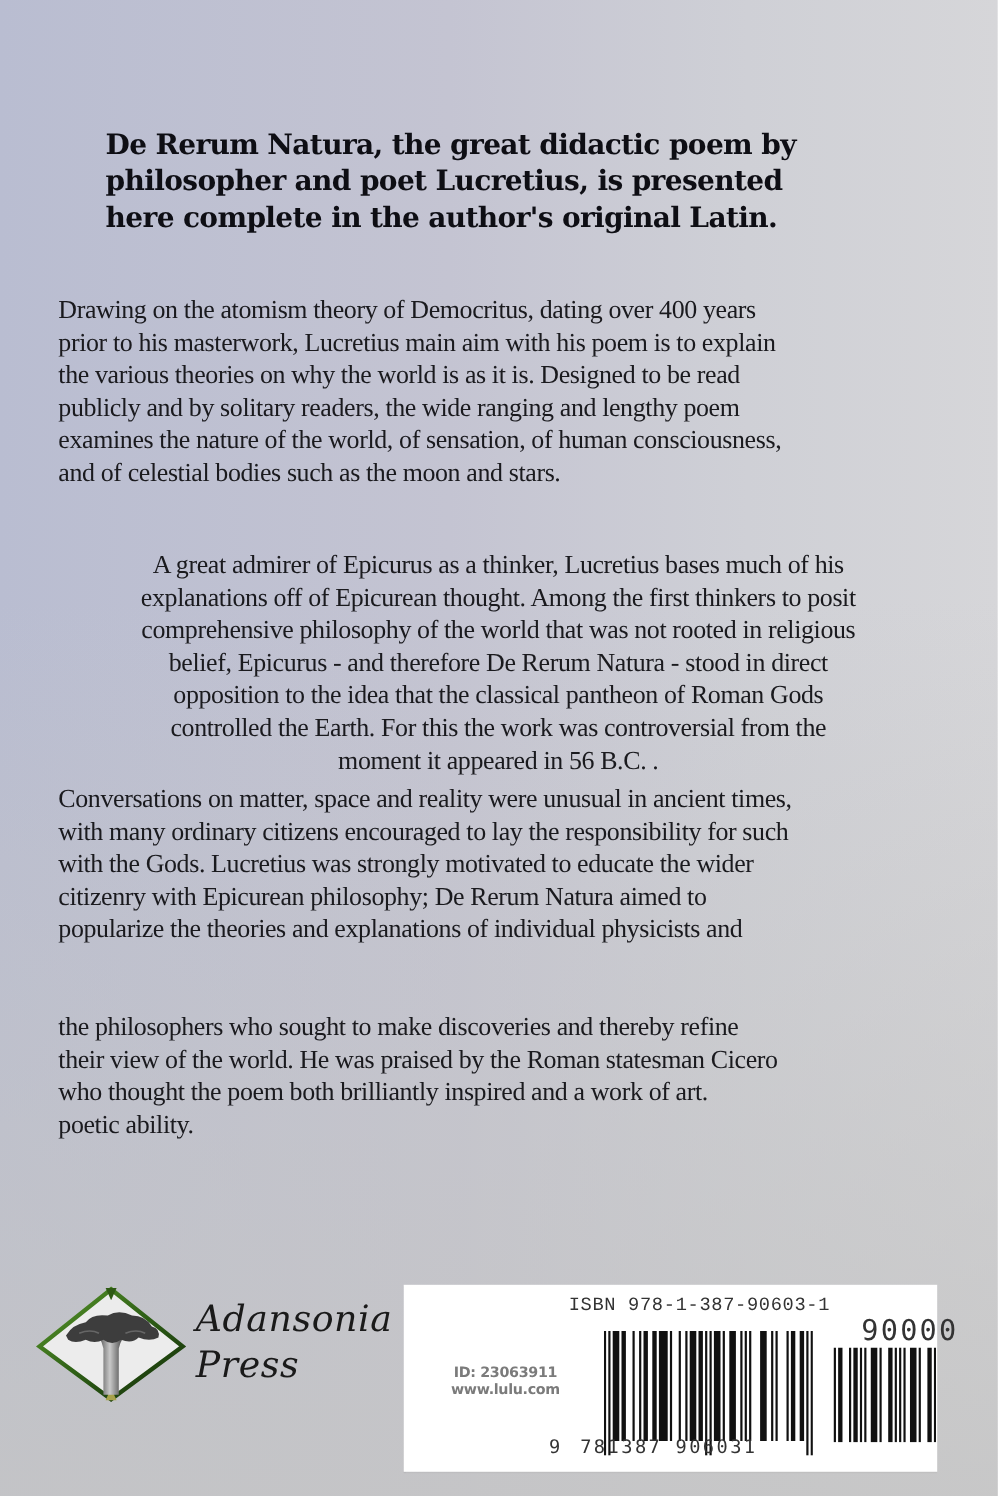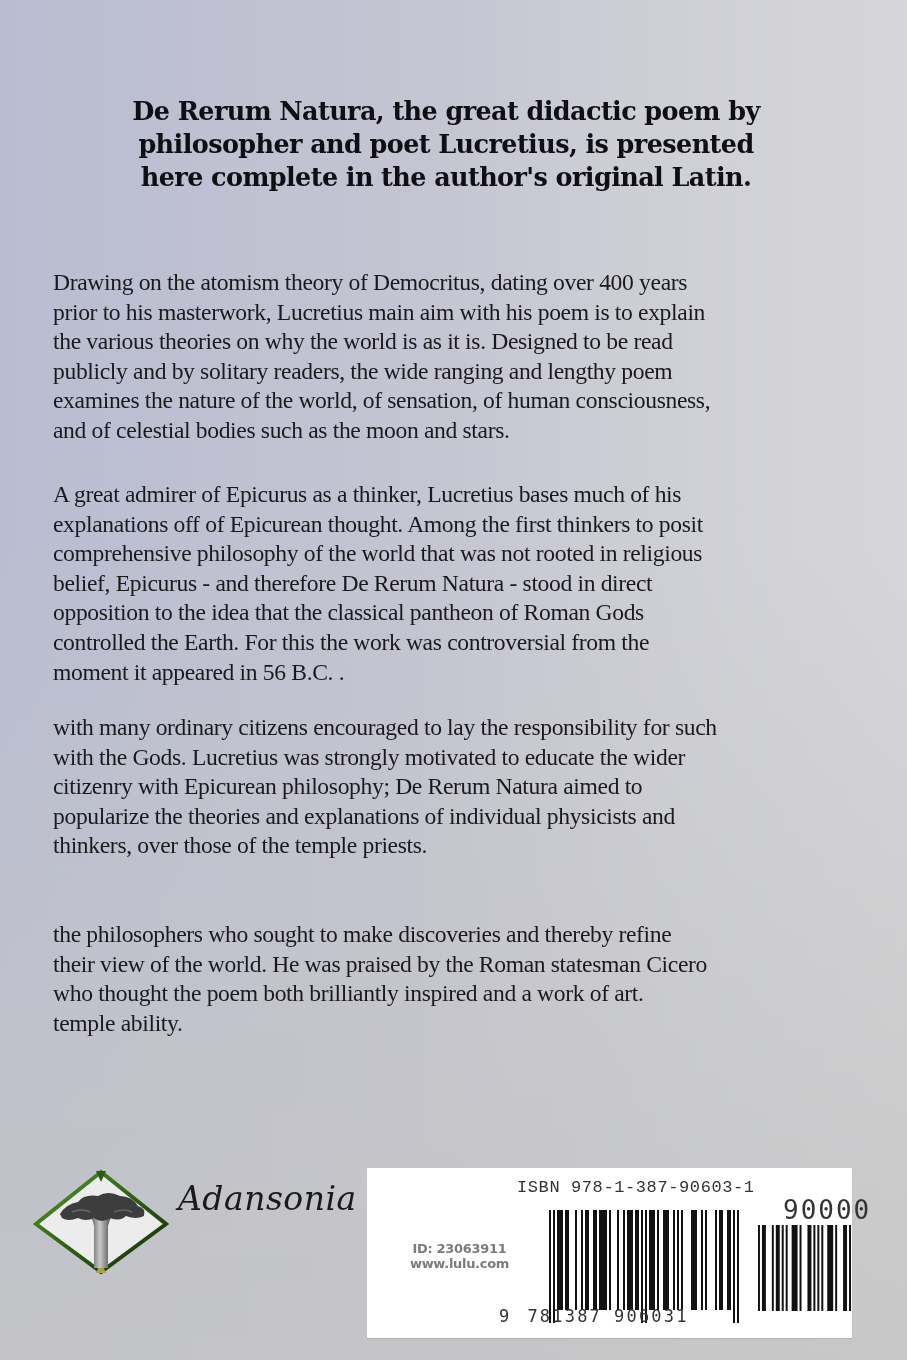--- a/index.html
+++ b/index.html
@@ -5,34 +5,34 @@
   html, body { margin: 0; padding: 0; }
   body {
     width: 907px; height: 1360px; overflow: hidden; position: relative;
     background:
       linear-gradient(180deg, rgba(200,200,200,0) 0%, rgba(197,197,197,0.0) 40%, rgba(197,197,197,0.85) 100%),
       linear-gradient(90deg, #b9bdd1 0%, #c4c4d2 45%, #cfd0d6 75%, #d6d6d9 100%);
     font-family: "Liberation Serif", "DejaVu Serif", serif;
     color: #141418;
   }
   .headline {
-    position: absolute; left: 96px; top: 95px; width: 700px;
+    position: absolute; left: 96px; top: 116px; width: 700px;
     font-family: "DejaVu Serif", "Liberation Serif", serif;
     font-weight: bold; font-size: 25.5px; line-height: 33px;
-    letter-spacing: -0.6px; text-align: center; color: #0e0e14;
+    letter-spacing: -0.6px; color: #0e0e14;
   }
   .headline span { display: block; white-space: nowrap; }
   .para {
     position: absolute; left: 53px; width: 800px;
     font-size: 23.6px; line-height: 29.6px; letter-spacing: -0.35px;
     color: #1a1a1e;
   }
   .para span { display: block; white-space: nowrap; }
   #p1 { top: 268px; }
-  #p2 { top: 480px; }
+  #p2 { top: 500px; text-align: center; }
   #p3 { top: 713px; }
   #p4 { top: 920px; }
 
   .logo { position: absolute; left: 32px; top: 1168px; width: 138px; height: 108px; }
   .press {
     position: absolute; left: 178px; top: 1178px; width: 186px;
     font-family: "DejaVu Serif", serif; font-style: italic;
     font-size: 33px; line-height: 42px; text-align: left; color: #1a1a1a;
     letter-spacing: 0.5px;
   }
@@ -91,32 +91,32 @@
     <span>A great admirer of Epicurus as a thinker, Lucretius bases much of his</span>
     <span>explanations off of Epicurean thought. Among the first thinkers to posit</span>
     <span>comprehensive philosophy of the world that was not rooted in religious</span>
     <span>belief, Epicurus - and therefore De Rerum Natura - stood in direct</span>
     <span>opposition to the idea that the classical pantheon of Roman Gods</span>
     <span>controlled the Earth. For this the work was controversial from the</span>
     <span>moment it appeared in 56 B.C. .</span>
   </div>
 
   <div class="para" id="p3">
+    <span>Conversations on matter, space and reality were unusual in ancient times,</span>
     <span>with many ordinary citizens encouraged to lay the responsibility for such</span>
     <span>with the Gods. Lucretius was strongly motivated to educate the wider</span>
     <span>citizenry with Epicurean philosophy; De Rerum Natura aimed to</span>
     <span>popularize the theories and explanations of individual physicists and</span>
-    <span>thinkers, over those of the temple priests.</span>
   </div>
 
   <div class="para" id="p4">
     <span>the philosophers who sought to make discoveries and thereby refine</span>
     <span>their view of the world. He was praised by the Roman statesman Cicero</span>
     <span>who thought the poem both brilliantly inspired and a work of art.</span>
-    <span>temple ability.</span>
+    <span>poetic ability.</span>
   </div>
 
   <svg class="logo" viewBox="0 0 138 108">
     <defs>
       <linearGradient id="grnA" x1="0" y1="0" x2="1" y2="1">
         <stop offset="0" stop-color="#5b9a2c"></stop>
         <stop offset="0.5" stop-color="#2e5f16"></stop>
         <stop offset="1" stop-color="#122b08"></stop>
       </linearGradient>
       <linearGradient id="trunk" x1="0" y1="0" x2="1" y2="0">
@@ -127,20 +127,21 @@
     </defs>
     <polygon points="69,4 134,56 69,104 4,56" fill="#ececec" stroke="url(#grnA)" stroke-width="4"></polygon>
     <polygon points="64,3 74,3 69,14" fill="#2e5a14"></polygon>
     <polygon points="64,105 74,105 69,94" fill="#a8a24a"></polygon>
     <path d="M62,100 L62,58 Q61,52 58,48 L80,48 Q77,53 76,58 L76,100 Z" fill="url(#trunk)"></path>
     <path d="M28,46 Q34,36 46,34 Q52,26 66,28 Q76,22 88,28 Q100,28 106,38 Q114,40 112,48 Q104,52 94,48 Q88,54 78,50 Q70,56 62,50 Q54,54 46,50 Q36,54 30,50 Z" fill="#3d3d3d"></path>
     <path d="M40,44 Q50,40 58,44 M82,44 Q92,40 100,44" stroke="#666" stroke-width="1.5" fill="none"></path>
   </svg>
   <div class="press">
     <span>Adansonia</span>
+    <span>Press</span>
   </div>
 
   <div class="barcode-box">
     <div class="lulu">
       <span>ID: 23063911</span>
       <span>www.lulu.com</span>
     </div>
     <div class="isbn-text">ISBN 978-1-387-90603-1</div>
     <div class="addon-text">90000</div>
     <svg class="bars-main" id="barsMain" width="190" height="115">

